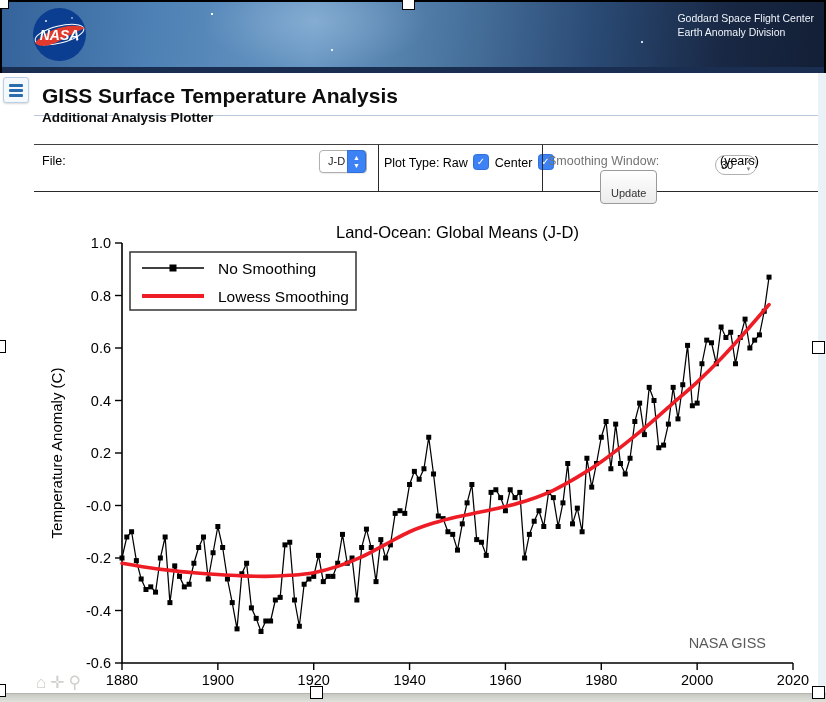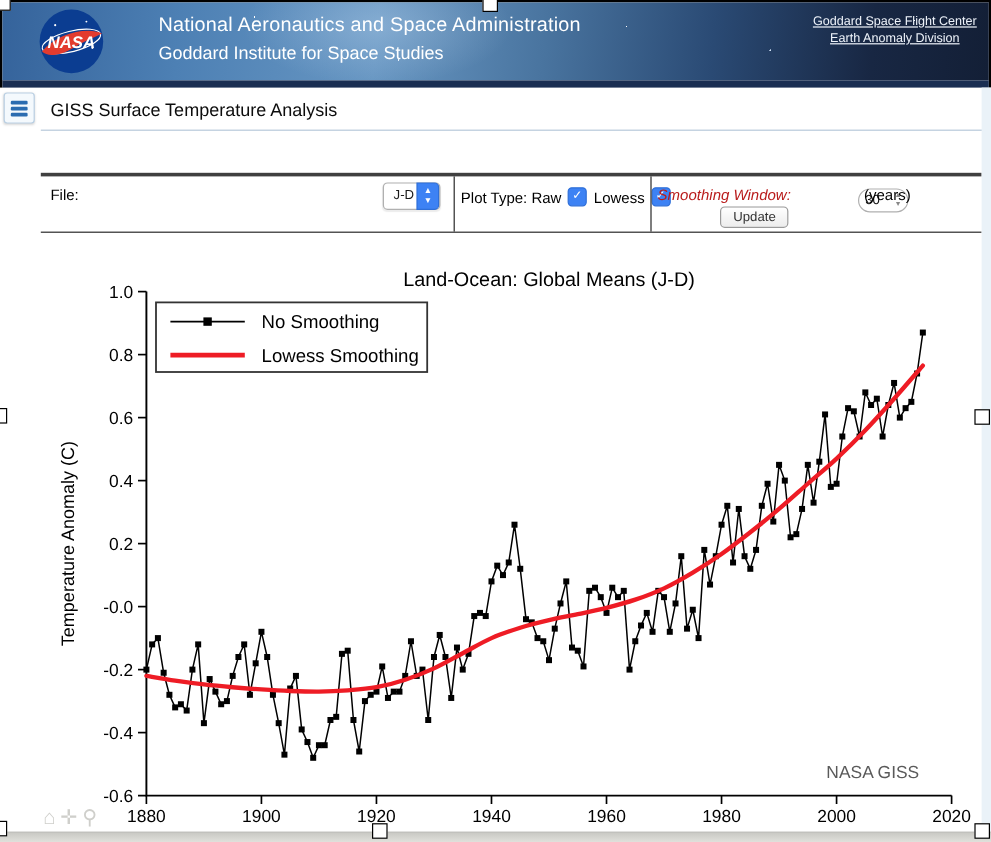--- a/index.html
+++ b/index.html
@@ -15,52 +15,52 @@
       radial-gradient(1px 1px at 520px 20px,#ffffff 50%,rgba(255,255,255,0) 51%),
       radial-gradient(1.5px 1.5px at 640px 40px,#cfe0f5 50%,rgba(255,255,255,0) 51%),
       radial-gradient(1px 1px at 760px 15px,#ffffff 50%,rgba(255,255,255,0) 51%),
       radial-gradient(160px 70px at 38% 30%,rgba(190,215,240,.35),rgba(190,215,240,0) 70%),
       linear-gradient(95deg,#35639b 0%,#4d80b4 18%,#6796c2 38%,#49749f 55%,#2a4a74 72%,#182743 88%,#131f36 100%);}
   #header-navy{position:absolute;left:0;top:65px;width:100%;height:6px;background:#1a2e52;}
   #nasa-logo{position:absolute;left:30px;top:5px;}
   #hdr-left{position:absolute;left:130px;top:10px;color:#ffffff;}
   #hdr-line1{font-size:16.5px;letter-spacing:.2px;}
   #hdr-line2{font-size:15px;margin-top:5px;}
-  #hdr-right{position:absolute;right:10px;top:9px;text-align:center;color:#eef3fa;font-size:10.5px;line-height:14px;text-decoration:underline;}
+  #hdr-right{position:absolute;right:10px;top:9px;text-align:left;color:#eef3fa;font-size:10.5px;line-height:14px;}
 
   
   #menu-btn{position:absolute;left:3px;top:77px;width:24px;height:24px;background:#f4f9fd;border:1px solid #b9cfe3;border-radius:3px;box-shadow:0 1px 2px rgba(0,0,0,.15);}
   #menu-btn .bar{position:absolute;left:5px;width:14px;height:2.5px;background:#2b6cb0;border-radius:1px;}
   #menu-btn .b1{top:6px}#menu-btn .b2{top:11px}#menu-btn .b3{top:16px}
-  #page-title{position:absolute;left:34px;top:80px;width:784px;padding:4px 0 7px 8px;font-size:15px;font-weight:normal;color:#0d0d0d;border-bottom:1px solid #b7c9da;}
+  #page-title{position:absolute;left:34px;top:80px;width:784px;padding:4px 0 7px 8px;font-size:21px;font-weight:bold;color:#0d0d0d;border-bottom:1px solid #b7c9da;}
   #page-subtitle{position:absolute;left:42px;top:110px;font-size:13.5px;font-weight:bold;color:#0d0d0d;}
 
   
-  #form-bar{position:absolute;left:34px;top:144px;width:784px;height:46px;border-top:3px solid #404040;border-bottom:1px solid #2a2a2a;background:#fff;font-size:12.5px;color:#000;}
+  #form-bar{position:absolute;left:34px;top:144px;width:784px;height:46px;border-top:1px solid #404040;border-bottom:1px solid #2a2a2a;background:#fff;font-size:12.5px;color:#000;}
   .vdiv{position:absolute;top:0;height:100%;border-left:1px solid #2a2a2a;}
   #vdiv1{left:344px}#vdiv2{left:508px}
   #file-label{position:absolute;left:8px;top:9px;}
   .mac-select{position:absolute;top:5px;height:21px;background:#ffffff;border:1px solid #b0b0b0;border-radius:4px;box-shadow:0 1px 1px rgba(0,0,0,.08);}
   .mac-select .sel-text{position:absolute;left:8px;top:4px;font-size:11px;color:#1a1a1a;white-space:nowrap;}
   .sel-cap{position:absolute;right:0;top:-1px;width:17px;height:21px;background:#3d82f4;border-radius:0 4px 4px 0;border:1px solid #2f6fd8;}
   .sel-cap .up,.sel-cap .dn{position:absolute;left:0;width:17px;text-align:center;color:#fff;font-size:7px;line-height:7px;}
   .sel-cap .up{top:3px}.sel-cap .dn{bottom:3px}
   #file-select{left:32px;width:254px;}
   #period-select{left:285px;width:46px;}
   #plot-type{position:absolute;left:350px;top:9px;white-space:nowrap;}
   .chk{display:inline-block;vertical-align:-3px;width:14px;height:14px;background:#3d82f4;border:1px solid #2f6fd8;border-radius:3.5px;position:relative;margin:0 2px;}
   .chk::after{content:"✓";position:absolute;left:2.5px;top:0.5px;color:#fff;font-size:10px;font-weight:bold;}
-  #smooth-label{position:absolute;left:514px;top:9px;color:#b91c1c;font-style:italic;}
+  #smooth-label{position:absolute;left:514px;top:9px;color:#737373;}
   #smooth-input{position:absolute;left:638px;top:10px;width:40px;height:18px;border:1px solid #b0b0b0;border-radius:10px;background:#fff;margin-left:43px;}
   #smooth-input .val{position:absolute;left:5px;top:3px;font-size:11px;color:#111;}
   #smooth-stepper{position:absolute;right:2px;top:1px;width:11px;height:16px;color:#888;}
   #smooth-stepper .su,#smooth-stepper .sd{position:absolute;left:0;width:11px;text-align:center;font-size:6px;line-height:6px;}
   #smooth-stepper .su{top:1px}#smooth-stepper .sd{bottom:1px}
   #years-label{position:absolute;left:686px;top:9px;}
-  #update-btn{position:absolute;left:566px;top:25px;height:18px;padding:0 10px;font-size:11px;color:#333;background:linear-gradient(#ffffff,#ececec);border:1px solid #9a9a9a;border-radius:4px;font-family:"Liberation Sans",sans-serif;}
+  #update-btn{position:absolute;left:566px;top:25px;height:18px;padding:16px 10px;font-size:11px;color:#333;background:linear-gradient(#ffffff,#ececec);border:1px solid #9a9a9a;border-radius:4px;font-family:"Liberation Sans",sans-serif;}
 
   
   #chart-svg{position:absolute;left:0;top:200px;}
   #right-gutter{position:absolute;left:818px;top:73px;width:8px;height:620px;background:#eaf2f8;}
 
   
   #plot-toolbar{position:absolute;left:36px;top:672px;color:#cfcfcb;font-size:17px;letter-spacing:4px;}
   #bottom-strip{position:absolute;left:0;top:693px;width:826px;height:9px;background:linear-gradient(#c9c9c4,#e4e4df);border-top:1px solid #b5b5b0;}
   .handle{position:absolute;width:11px;height:11px;background:#fff;border:1px solid #000;z-index:60;}
   #h-tl{left:-4px;top:-4px}
@@ -81,58 +81,55 @@
       <svg id="nasa-logo" width="55" height="55" viewBox="0 0 55 55">
         <circle cx="27.5" cy="27.5" r="26.5" fill="#0b3d91"></circle>
         <circle cx="14" cy="14" r="0.9" fill="#fff"></circle>
           <circle cx="40" cy="11" r="0.8" fill="#fff"></circle>
         <circle cx="45" cy="33" r="0.8" fill="#fff"></circle>
           <circle cx="12" cy="38" r="0.8" fill="#fff"></circle>
         <ellipse cx="27.5" cy="27.5" rx="25" ry="8.5" fill="none" stroke="#ffffff" stroke-width="1" transform="rotate(-14 27.5 27.5)"></ellipse>
         <path d="M3 36 C 15 21, 41 15, 53 21 C 45 25, 37 28, 29 33 C 19 39, 8 41, 3 36 Z" fill="#e23b2e"></path>
         <text x="27.5" y="33" text-anchor="middle" font-family="Liberation Sans, sans-serif" font-size="14" font-weight="bold" font-style="italic" fill="#ffffff">NASA</text>
       </svg>
-      <div id="hdr-left">
-        <div id="hdr-line1">National Aeronautics and Space Administration</div>
-        <div id="hdr-line2">Goddard Institute for Space Studies</div>
-      </div>
       <div id="hdr-right">
         <div>Goddard Space Flight Center</div>
         <div>Earth Anomaly Division</div>
       </div>
     </div>
     <div id="header-navy"></div>
   </div>
 
   <div id="menu-btn">
     <span class="bar b1"></span>
     <span class="bar b2"></span>
     <span class="bar b3"></span>
   </div>
   <div id="page-title">GISS Surface Temperature Analysis</div>
+  <div id="page-subtitle">Additional Analysis Plotter</div>
 
   <div id="form-bar">
     <span id="file-label">File:</span>
 
 
     <div id="period-select" class="mac-select">
       <span class="sel-text">J-D</span>
       <span class="sel-cap">
           <span class="up">▲</span>
           <span class="dn">▼</span>
         </span>
     </div>
 
     <div class="vdiv" id="vdiv1"></div>
 
     <span id="plot-type">
       <span>Plot Type:</span>
       <span>Raw</span>
       <span class="chk"></span>
-      <span>Lowess</span>
+      <span>Center</span>
       <span class="chk"></span>
     </span>
 
     <div class="vdiv" id="vdiv2"></div>
 
     <span id="smooth-label">Smoothing Window:</span>
     <div id="smooth-input">
       <span class="val">30</span>
       <span id="smooth-stepper">
           <span class="su">▲</span>

